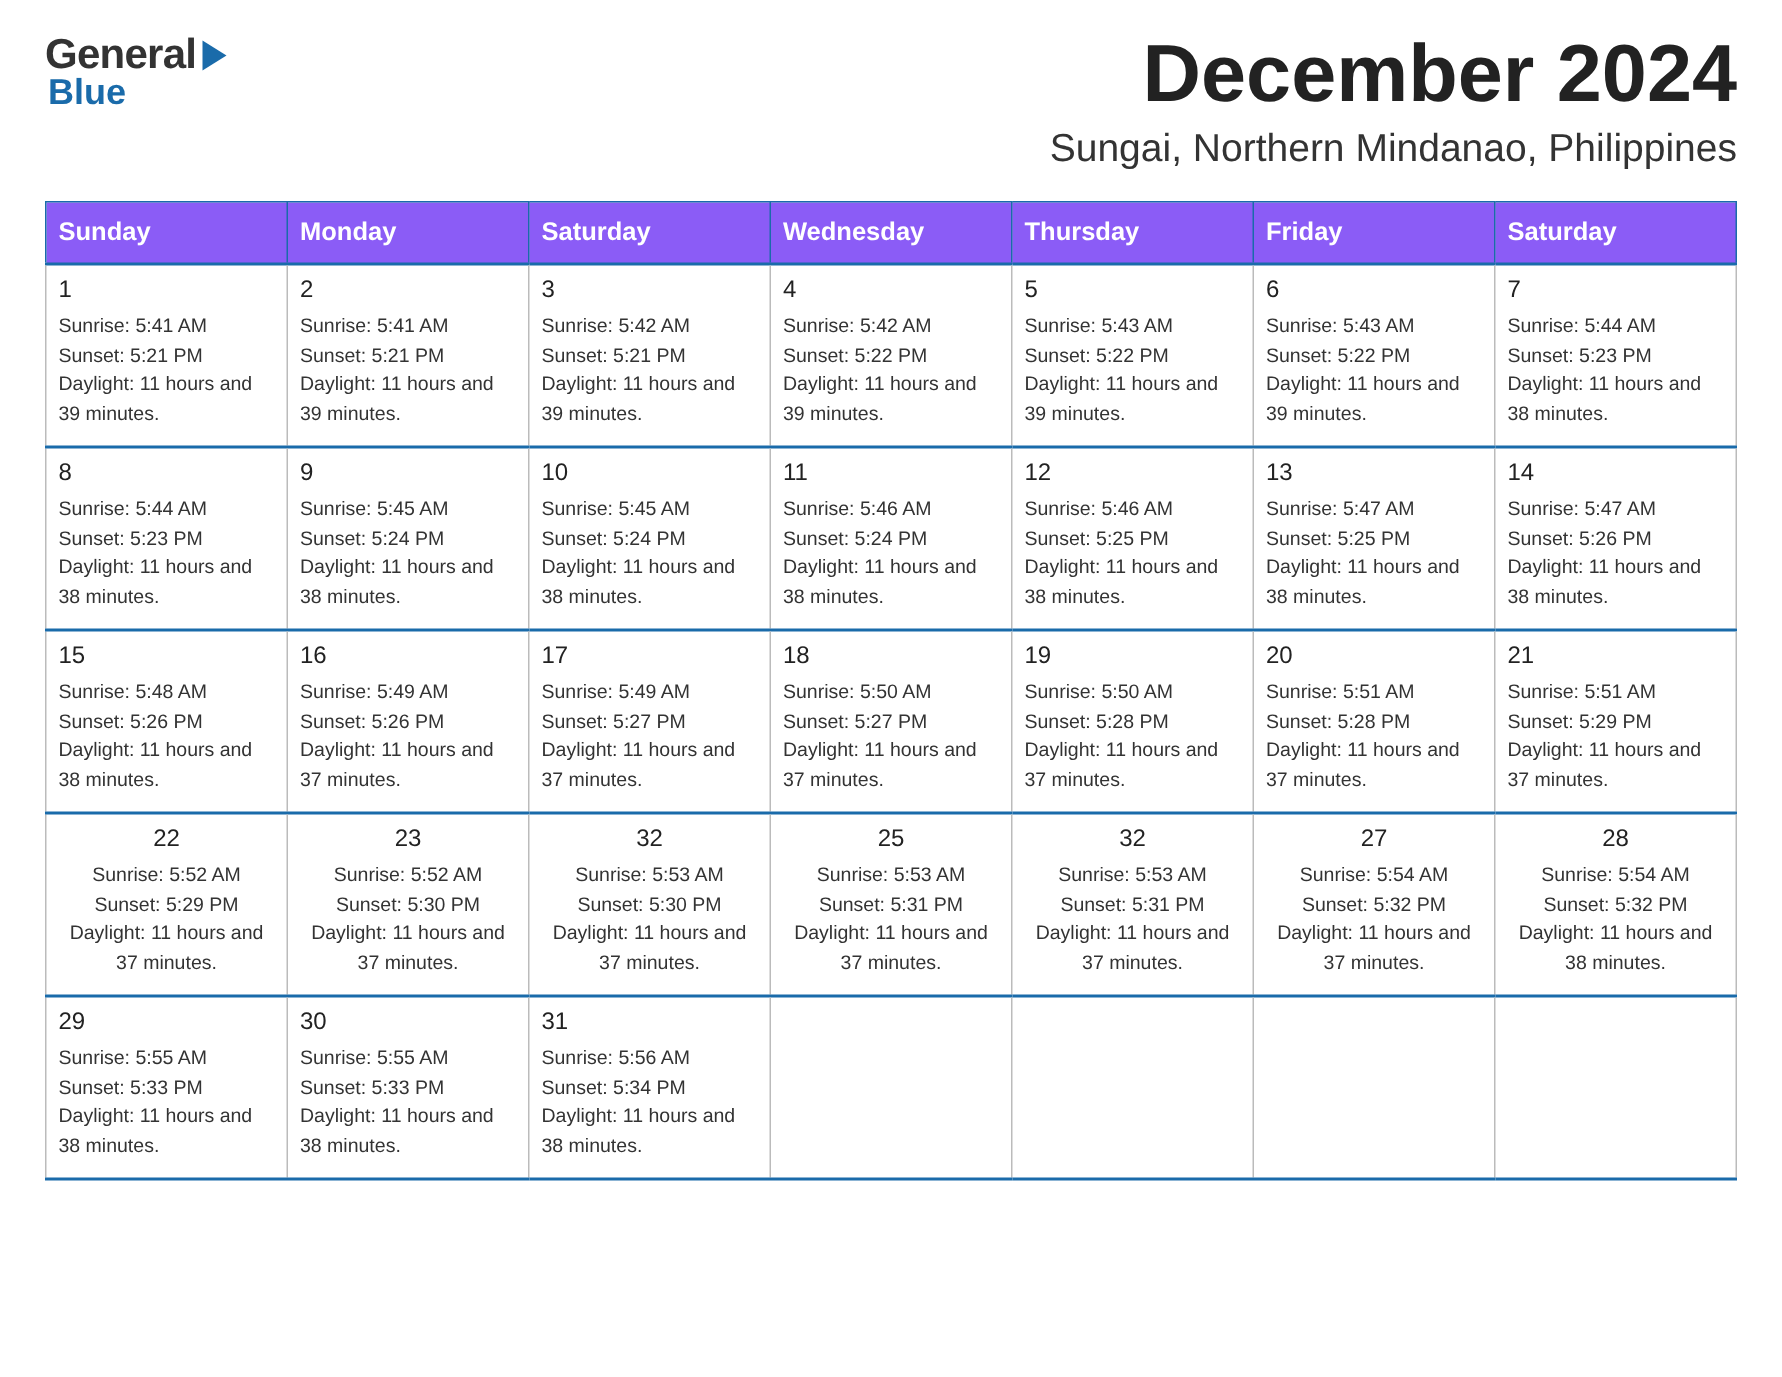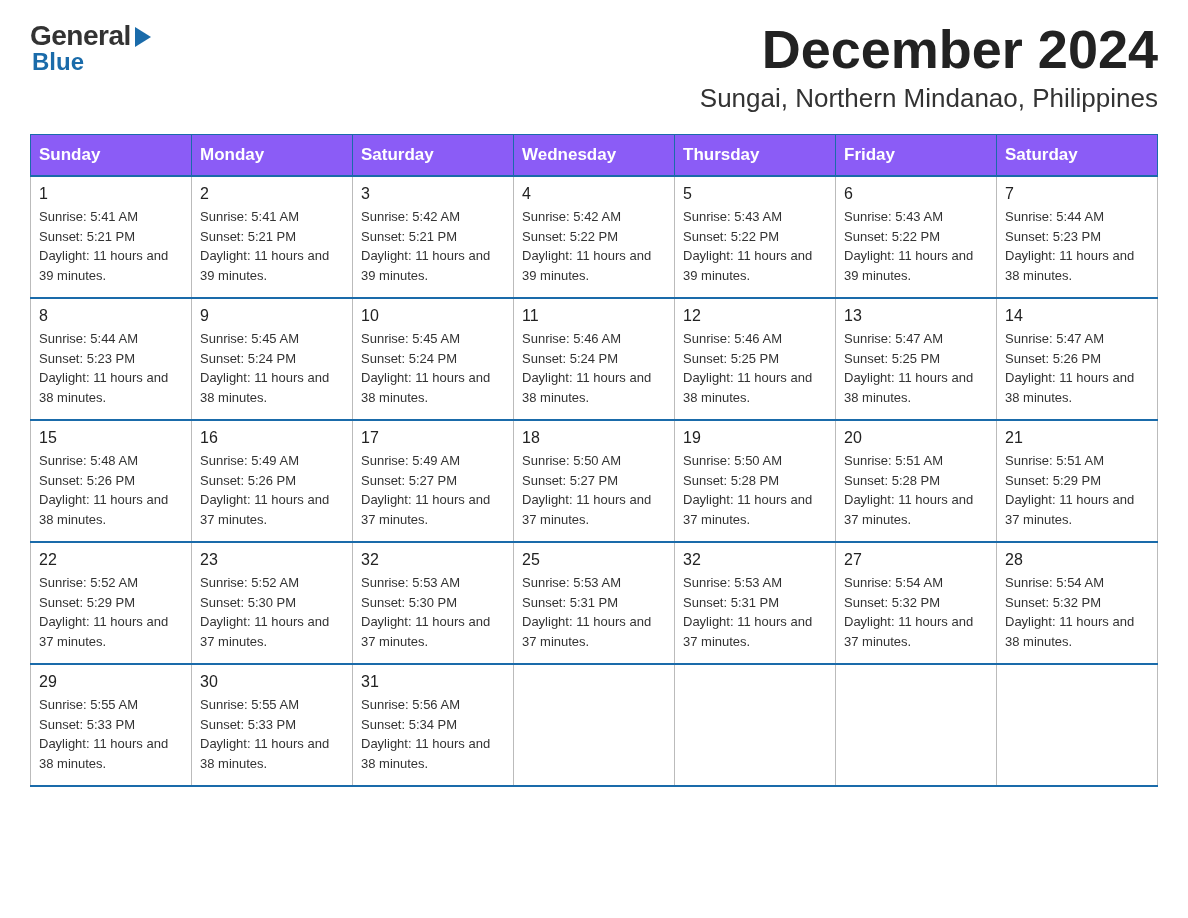--- a/index.html
+++ b/index.html
@@ -103,21 +103,21 @@
     .empty-cell {
       background: #fff;
     }
     
     .calendar tbody tr td {
       border-bottom: 1px solid #ccc;
     }
     .calendar tbody tr:nth-child(1) td { border-top: 2px solid #1a6baa; }
     .calendar tbody tr:nth-child(2) td { border-top: 2px solid #1a6baa; }
     .calendar tbody tr:nth-child(3) td { border-top: 2px solid #1a6baa; }
-    .calendar tbody tr:nth-child(4) td { border-top: 2px solid #1a6baa; }
+    .calendar tbody tr:nth-child(4) td { border-top: 2px solid #1a6baa; text-align: center; }
     .calendar tbody tr:nth-child(5) td { border-top: 2px solid #1a6baa; }
   </style>
 </head>
 <body>
 
 <div class="header">
   <div class="logo">
     <div class="logo-top">
       <span class="logo-general">General</span>
       <div class="logo-arrow"></div>

